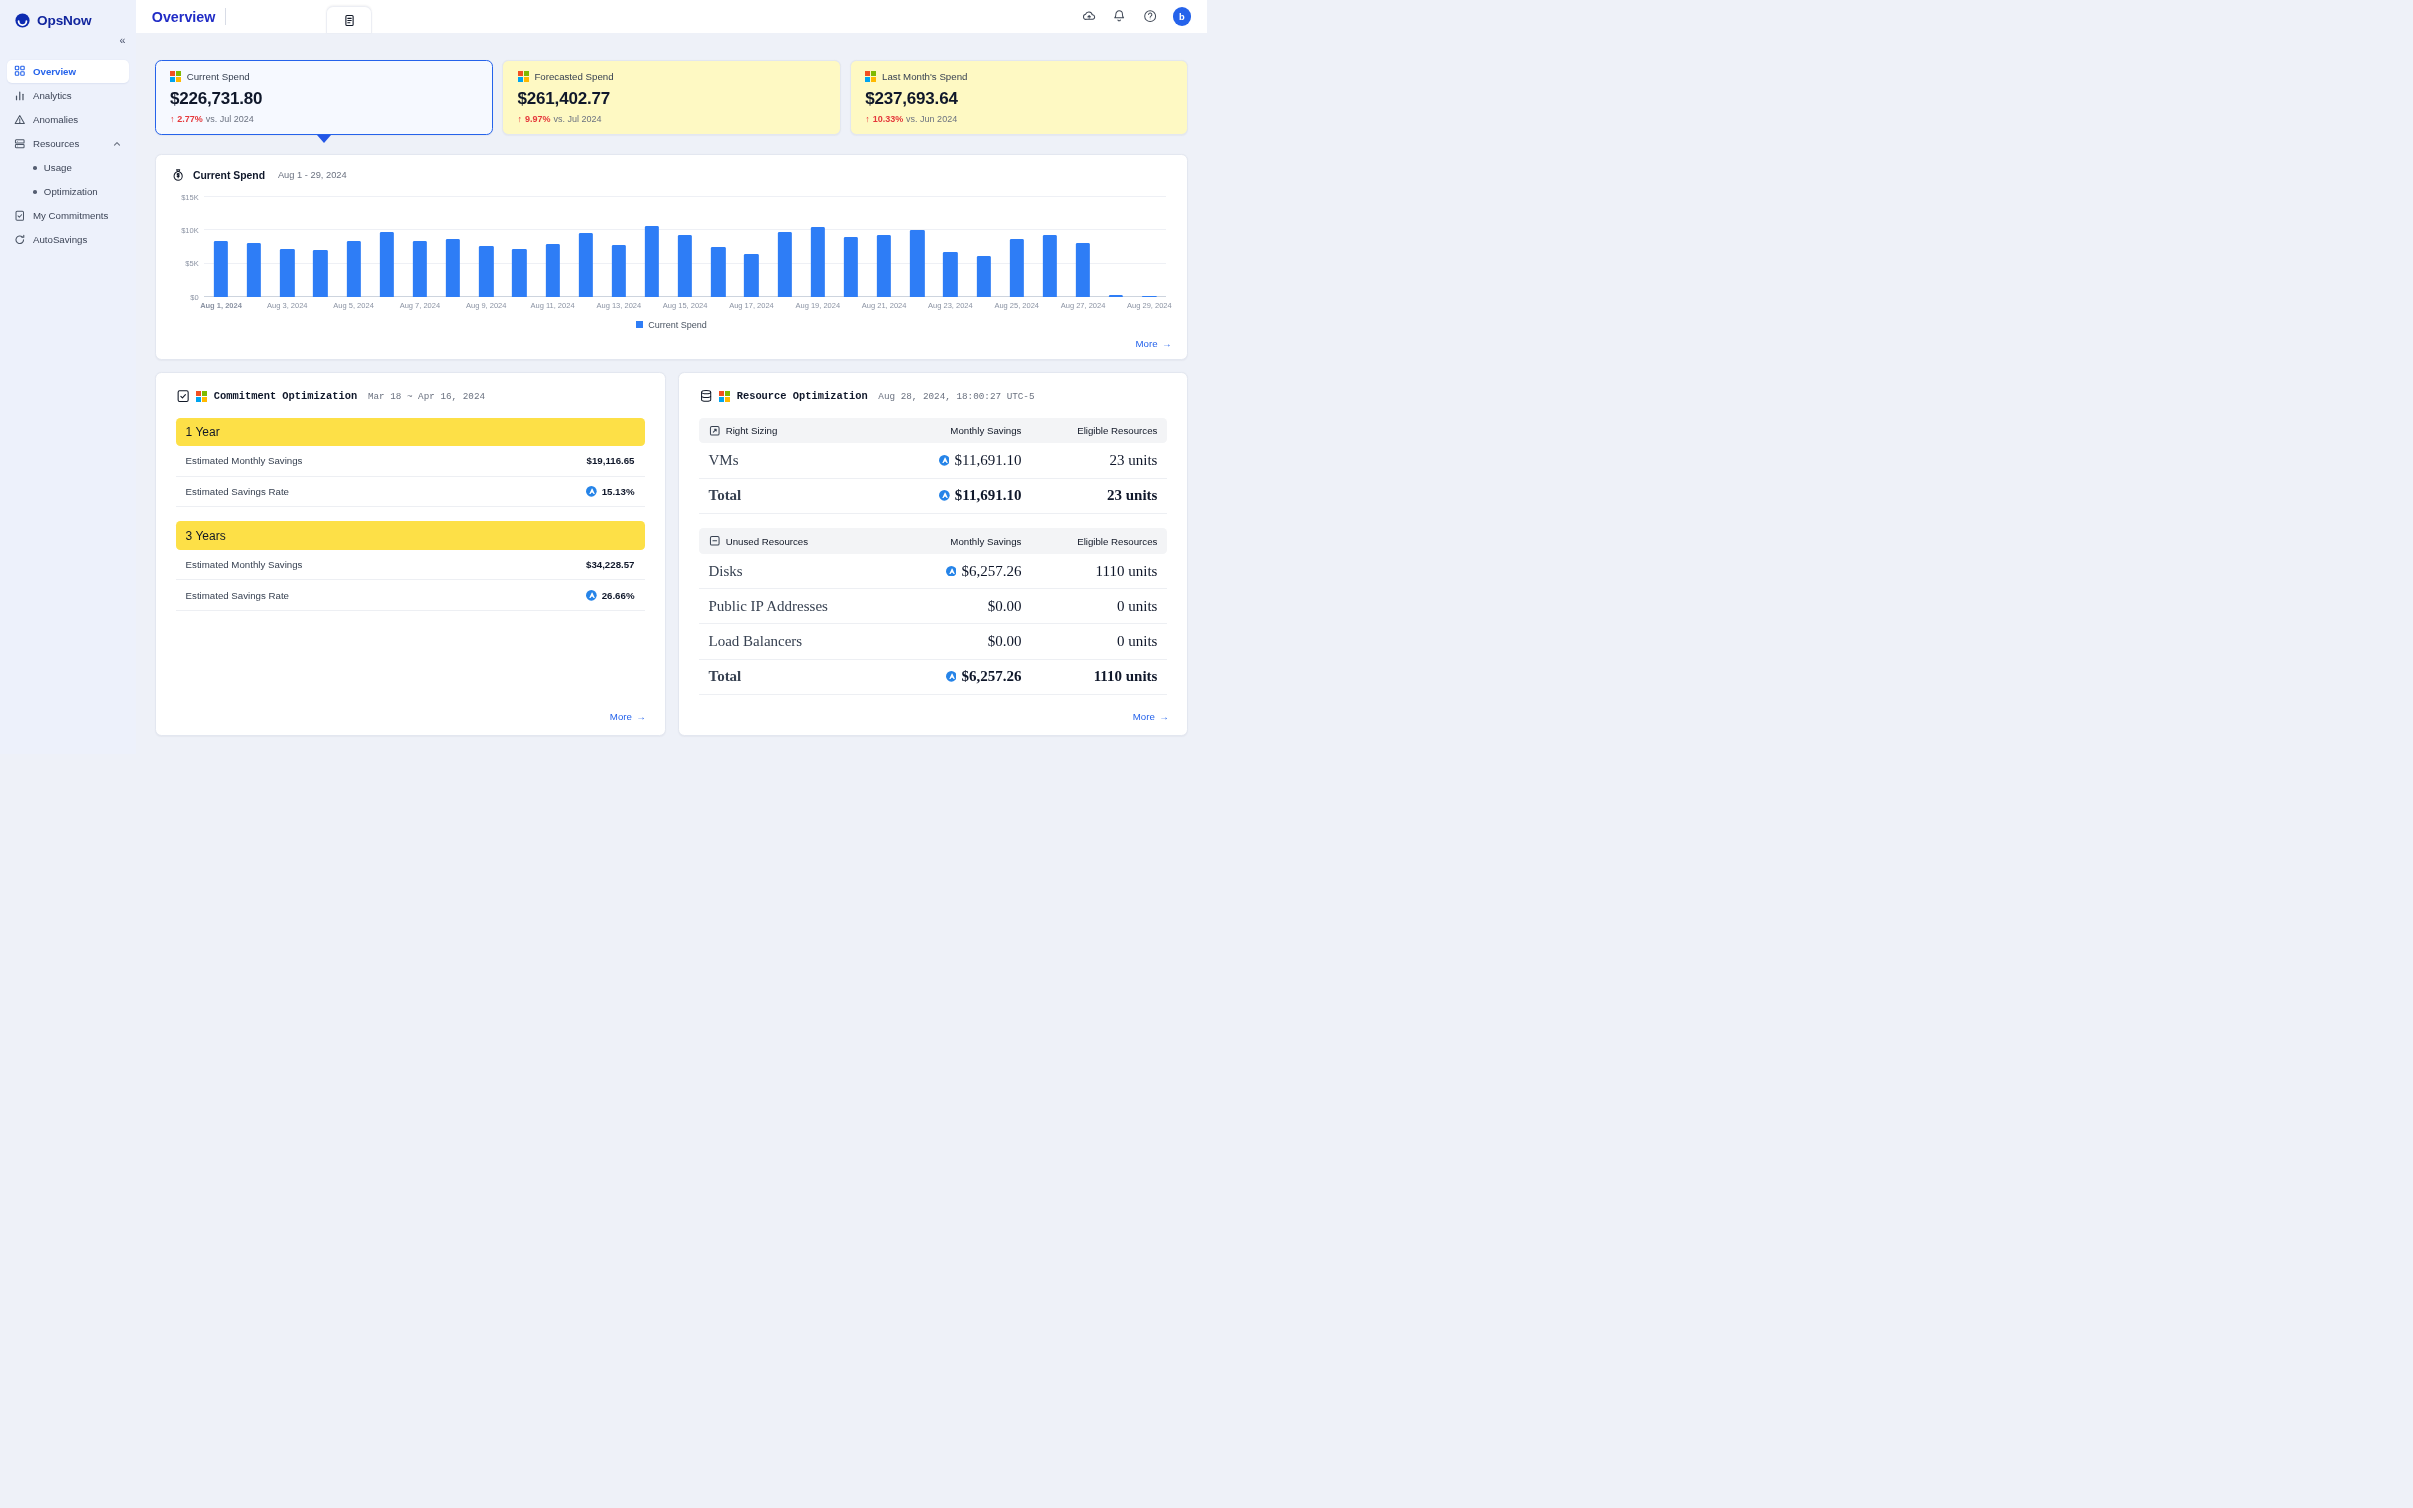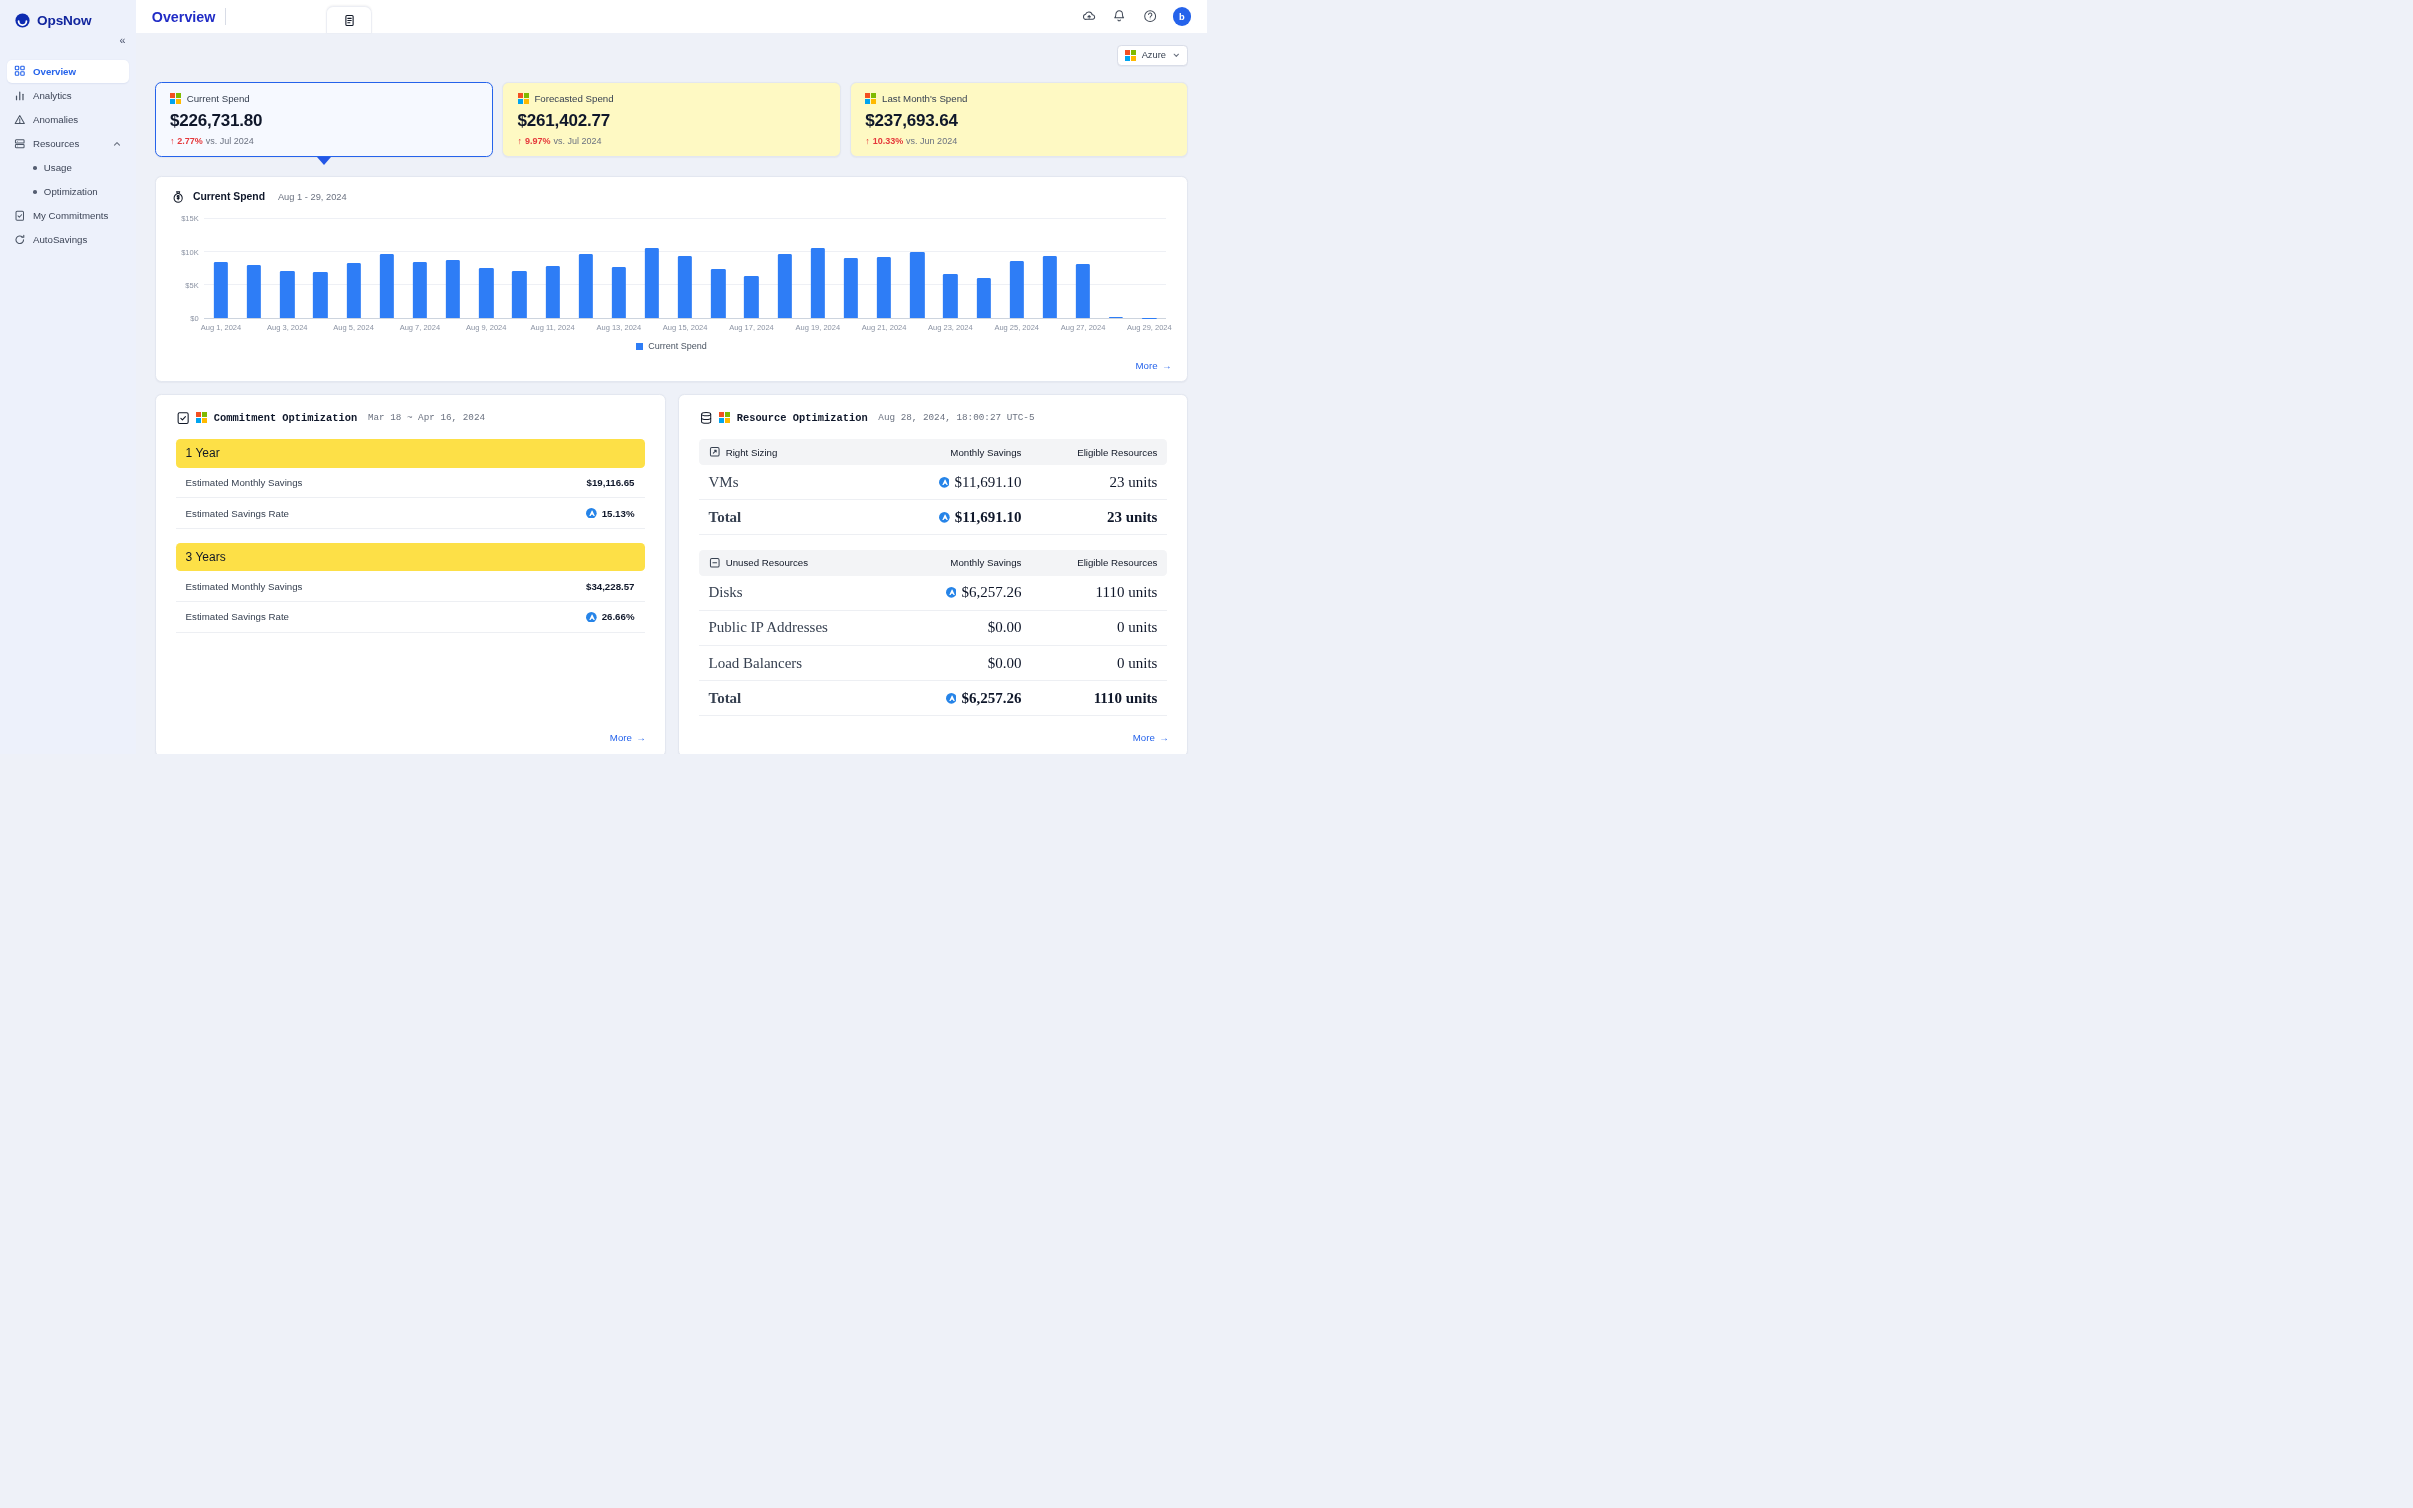--- a/index.html
+++ b/index.html
@@ -286,36 +286,20 @@
       </span>
     </button>
     <button class="avatar">
       <span>b</span>
     </button>
   </div>
 </header>
 
 <main class="content">
 
-  <div class="selector-row">
-    <button class="provider-btn">
-      <span class="ms-logo">
-          <i class="ms-r"></i>
-          <i class="ms-g"></i>
-          <i class="ms-b"></i>
-          <i class="ms-y"></i>
-        </span>
-      <span>Azure</span>
-      <span class="chevdn">
-        <svg viewBox="0 0 12 12" fill="none" stroke="currentColor" stroke-width="1.5" stroke-linecap="round" stroke-linejoin="round">
-            <path d="M3 4.5 6 7.5l3-3"></path>
-          </svg>
-      </span>
-    </button>
-  </div>
 
   <div class="cards-row">
     <div class="sum-card selected">
       <div class="sum-title-row">
         <span class="ms-logo">
             <i class="ms-r"></i>
             <i class="ms-g"></i>
             <i class="ms-b"></i>
             <i class="ms-y"></i>
           </span>
@@ -417,21 +401,21 @@
           <div class="bar" title="Aug 23, 2024" style="left: 77.5862%; height: 44.6667%; background: rgb(46, 125, 246);"></div>
           <div class="bar" title="Aug 24, 2024" style="left: 81.0345%; height: 40.6667%; background: rgb(46, 125, 246);"></div>
           <div class="bar" title="Aug 25, 2024" style="left: 84.4828%; height: 57.3333%; background: rgb(46, 125, 246);"></div>
           <div class="bar" title="Aug 26, 2024" style="left: 87.931%; height: 62%; background: rgb(46, 125, 246);"></div>
           <div class="bar" title="Aug 27, 2024" style="left: 91.3793%; height: 54%; background: rgb(46, 125, 246);"></div>
           <div class="bar" title="Aug 28, 2024" style="left: 94.8276%; height: 1.33333%; background: rgb(46, 125, 246);"></div>
           <div class="bar" title="Aug 29, 2024" style="left: 98.2759%; height: 0.666667%; background: rgb(46, 125, 246);"></div>
         </div>
     </div>
     <div class="x-labels" id="xlabels">
-        <span class="xlab" style="left: 1.72414%;">Aug 1, 2024</span>
+        <span class="xlab" style="left: 1.72414%; font-weight: bold;">Aug 1, 2024</span>
         <span class="xlab" style="left: 8.62069%;">Aug 3, 2024</span>
         <span class="xlab" style="left: 15.5172%;">Aug 5, 2024</span>
         <span class="xlab" style="left: 22.4138%;">Aug 7, 2024</span>
         <span class="xlab" style="left: 29.3103%;">Aug 9, 2024</span>
         <span class="xlab" style="left: 36.2069%;">Aug 11, 2024</span>
         <span class="xlab" style="left: 43.1034%;">Aug 13, 2024</span>
         <span class="xlab" style="left: 50%;">Aug 15, 2024</span>
         <span class="xlab" style="left: 56.8966%;">Aug 17, 2024</span>
         <span class="xlab" style="left: 63.7931%;">Aug 19, 2024</span>
         <span class="xlab" style="left: 70.6897%;">Aug 21, 2024</span>

